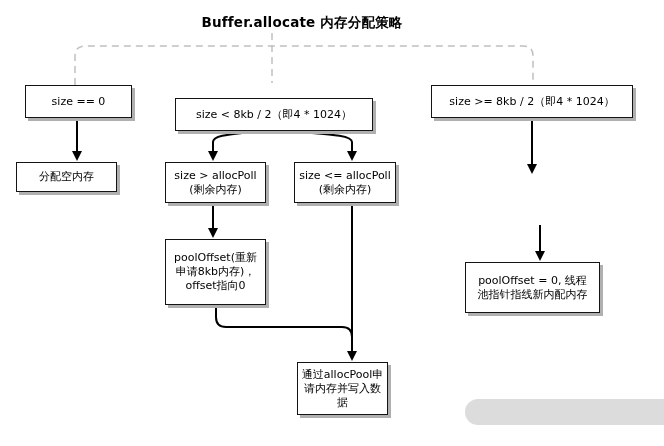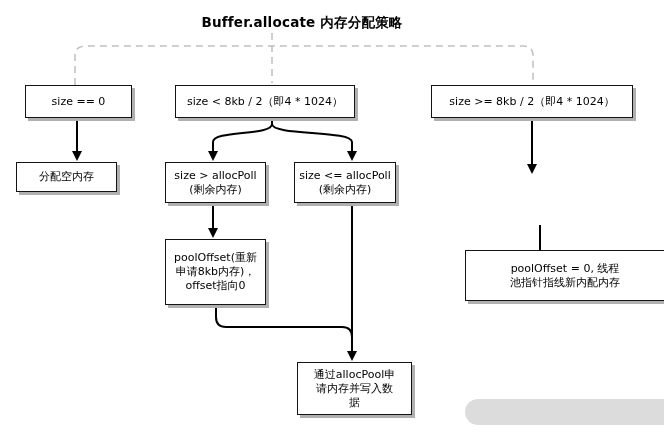--- a/index.html
+++ b/index.html
@@ -81,21 +81,21 @@
     <path d="M 352 203 L 352 351" fill="none" stroke="#000" stroke-width="2"></path>
     <polygon points="347,351 357,351 352,361" fill="#000"></polygon>
 
     <path d="M 216 305 L 216 317 Q 216 327 226 327 L 342 327 Q 352 327 352 337" fill="none" stroke="#000" stroke-width="2"></path>
   </svg>
 
   <div class="node" style="left:25px;top:85px;width:107px;height:33px">
     <span>size == 0</span>
   </div>
 
-  <div class="node" style="left:175px;top:85px;width:180px;height:33px">
+  <div class="node" style="left:175px;top:98px;width:198px;height:33px">
     <span>size &lt; 8kb / 2（即4 * 1024）</span>
   </div>
 
   <div class="node" style="left:431px;top:85px;width:202px;height:33px">
     <span>size &gt;= 8kb / 2（即4 * 1024）</span>
   </div>
 
   <div class="node" style="left:16px;top:162px;width:101px;height:30px">
     <span>分配空内存</span>
   </div>
@@ -110,26 +110,26 @@
     <span>(剩余内存)</span>
   </div>
 
 
   <div class="node" style="left:165px;top:239px;width:101px;height:66px">
     <span>poolOffset(重新</span>
     <span>申请8kb内存)，</span>
     <span>offset指向0</span>
   </div>
 
-  <div class="node" style="left:465px;top:250px;width:200px;height:51px">
+  <div class="node" style="left:465px;top:262px;width:135px;height:51px">
     <span>poolOffset = 0, 线程</span>
     <span>池指针指线新内配内存</span>
   </div>
 
-  <div class="node" style="left:297px;top:362px;width:115px;height:53px">
+  <div class="node" style="left:297px;top:362px;width:91px;height:53px">
     <span>通过allocPool申</span>
     <span>请内存并写入数</span>
     <span>据</span>
   </div>
 
   <div class="graybar"></div>
 
 </div>
 
 </body></html>

